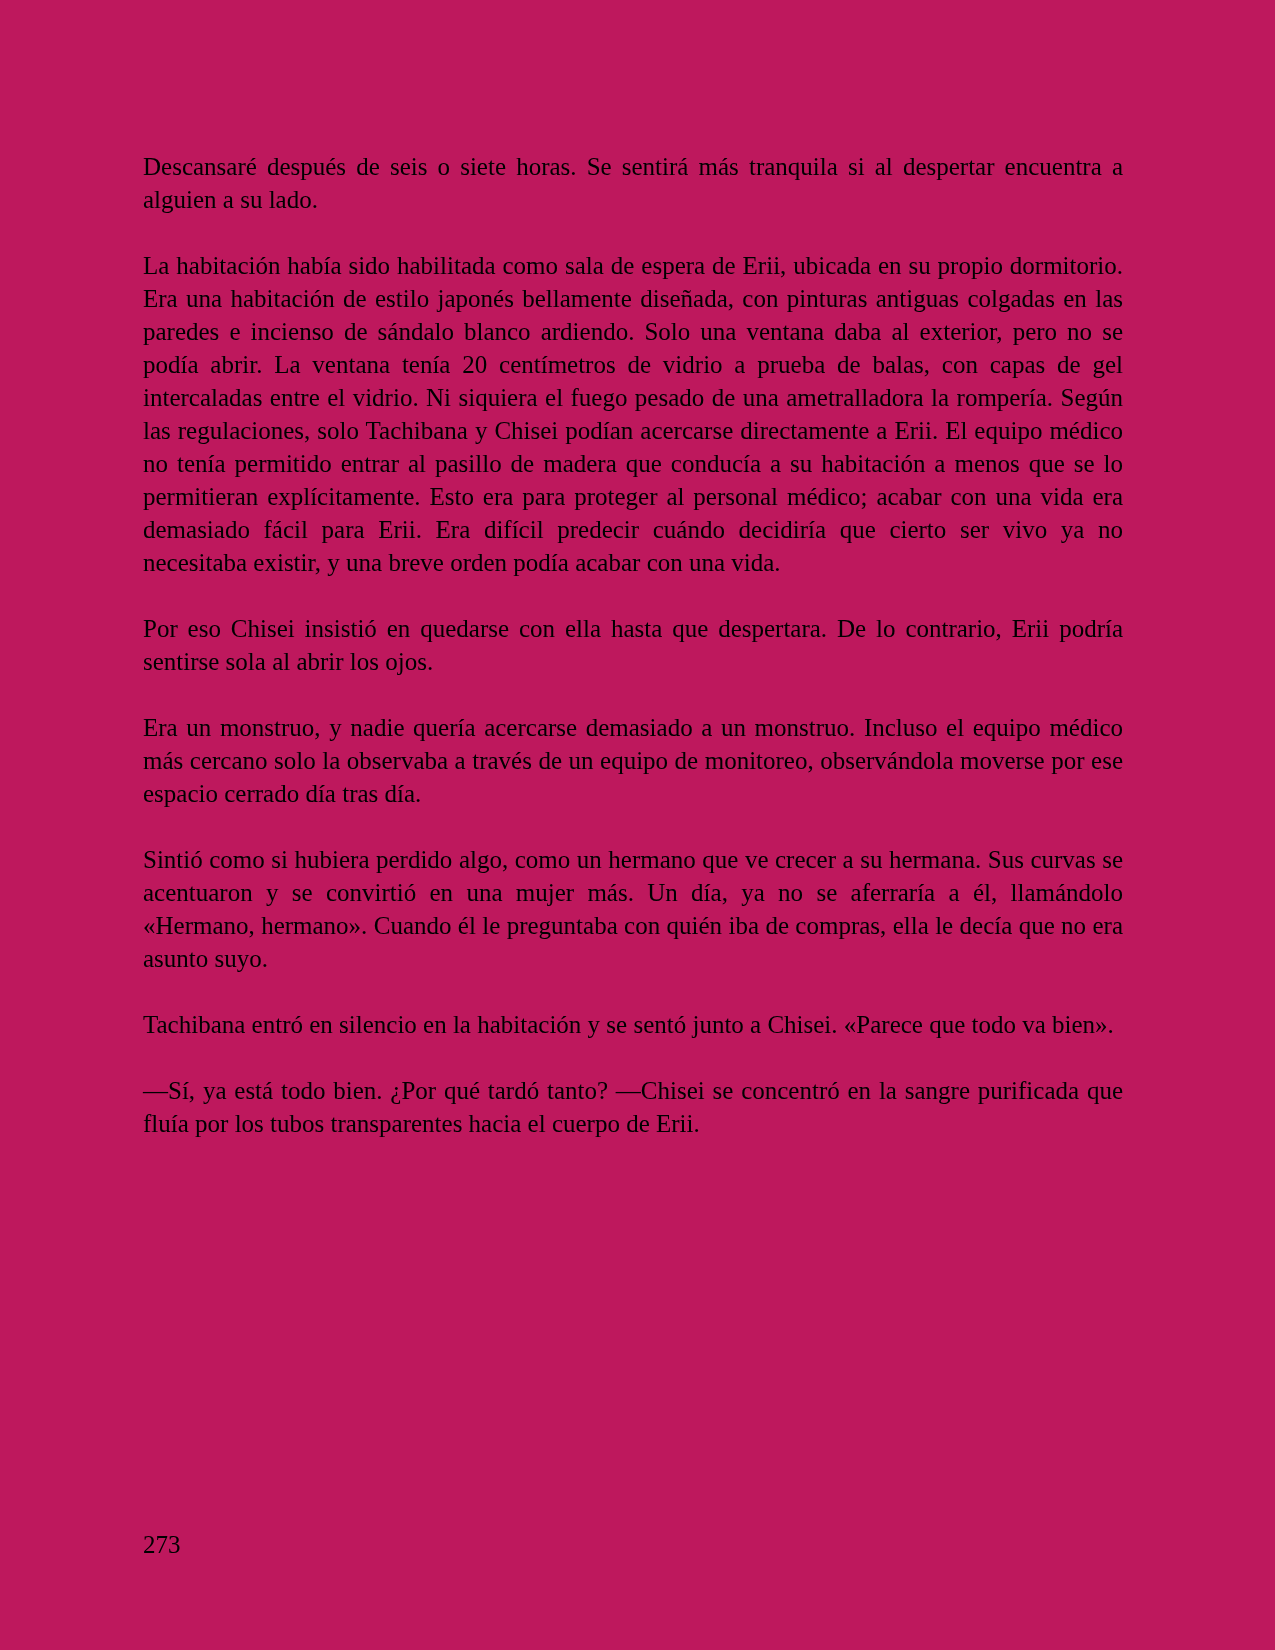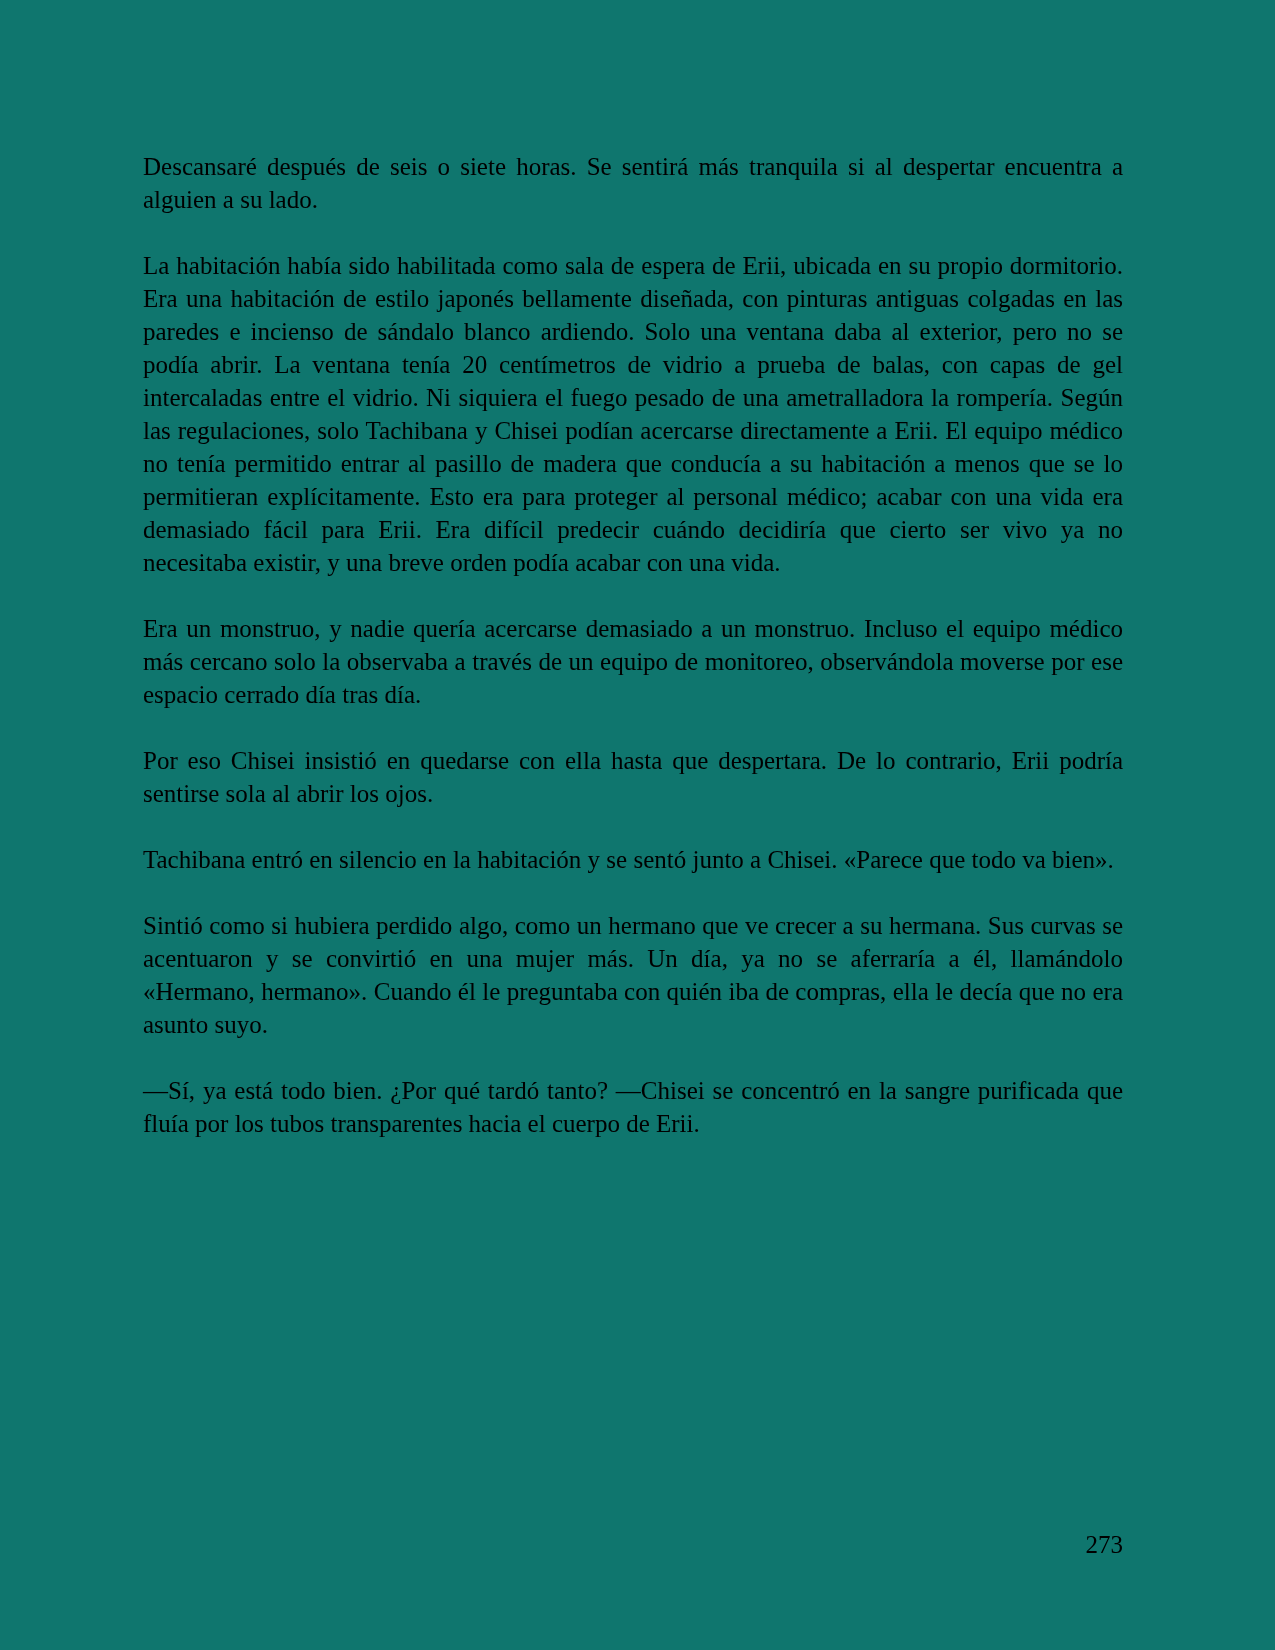--- a/index.html
+++ b/index.html
@@ -4,21 +4,21 @@
   <style>
     html, body {
       margin: 0;
       padding: 0;
       background: #ffffff;
     }
     .page {
       position: relative;
       width: 1275px;
       height: 1650px;
-      background: #0f766e;
+      background: #be185d;
       color: #000000;
       overflow: hidden;
       font-family: "Liberation Serif", serif;
     }
     .content {
       position: absolute;
       left: 143px;
       top: 150px;
       width: 980px;
     }
@@ -31,33 +31,33 @@
       text-align-last: left;
       hyphens: none;
       -webkit-hyphens: none;
       word-spacing: normal;
     }
     .page-number {
       position: absolute;
       top: 1528px;
       left: 143px;
       width: 980px;
-      text-align: right;
+      text-align: left;
       font-family: "Liberation Serif", serif;
       font-size: 25px;
       line-height: 33px;
     }
   </style>
 </head>
 <body>
 
 <div class="page">
   <div class="content">
     <p>Descansaré después de seis o siete horas. Se sentirá más tranquila si al despertar encuentra a alguien a su lado.</p>
     <p>La habitación había sido habilitada como sala de espera de Erii, ubicada en su propio dormitorio. Era una habitación de estilo japonés bellamente diseñada, con pinturas antiguas colgadas en las paredes e incienso de sándalo blanco ardiendo. Solo una ventana daba al exterior, pero no se podía abrir. La ventana tenía 20 centímetros de vidrio a prueba de balas, con capas de gel intercaladas entre el vidrio. Ni siquiera el fuego pesado de una ametralladora la rompería. Según las regulaciones, solo Tachibana y Chisei podían acercarse directamente a Erii. El equipo médico no tenía permitido entrar al pasillo de madera que conducía a su habitación a menos que se lo permitieran explícitamente. Esto era para proteger al personal médico; acabar con una vida era demasiado fácil para Erii. Era difícil predecir cuándo decidiría que cierto ser vivo ya no necesitaba existir, y una breve orden podía acabar con una vida.</p>
+    <p>Por eso Chisei insistió en quedarse con ella hasta que despertara. De lo contrario, Erii podría sentirse sola al abrir los ojos.</p>
     <p>Era un monstruo, y nadie quería acercarse demasiado a un monstruo. Incluso el equipo médico más cercano solo la observaba a través de un equipo de monitoreo, observándola moverse por ese espacio cerrado día tras día.</p>
-    <p>Por eso Chisei insistió en quedarse con ella hasta que despertara. De lo contrario, Erii podría sentirse sola al abrir los ojos.</p>
+    <p>Sintió como si hubiera perdido algo, como un hermano que ve crecer a su hermana. Sus curvas se acentuaron y se convirtió en una mujer más. Un día, ya no se aferraría a él, llamándolo «Hermano, hermano». Cuando él le preguntaba con quién iba de compras, ella le decía que no era asunto suyo.</p>
     <p>Tachibana entró en silencio en la habitación y se sentó junto a Chisei. «Parece que todo va bien».</p>
-    <p>Sintió como si hubiera perdido algo, como un hermano que ve crecer a su hermana. Sus curvas se acentuaron y se convirtió en una mujer más. Un día, ya no se aferraría a él, llamándolo «Hermano, hermano». Cuando él le preguntaba con quién iba de compras, ella le decía que no era asunto suyo.</p>
     <p>—Sí, ya está todo bien. ¿Por qué tardó tanto? —Chisei se concentró en la sangre purificada que fluía por los tubos transparentes hacia el cuerpo de Erii.</p>
   </div>
   <div class="page-number">273</div>
 </div>
 
 </body></html>

